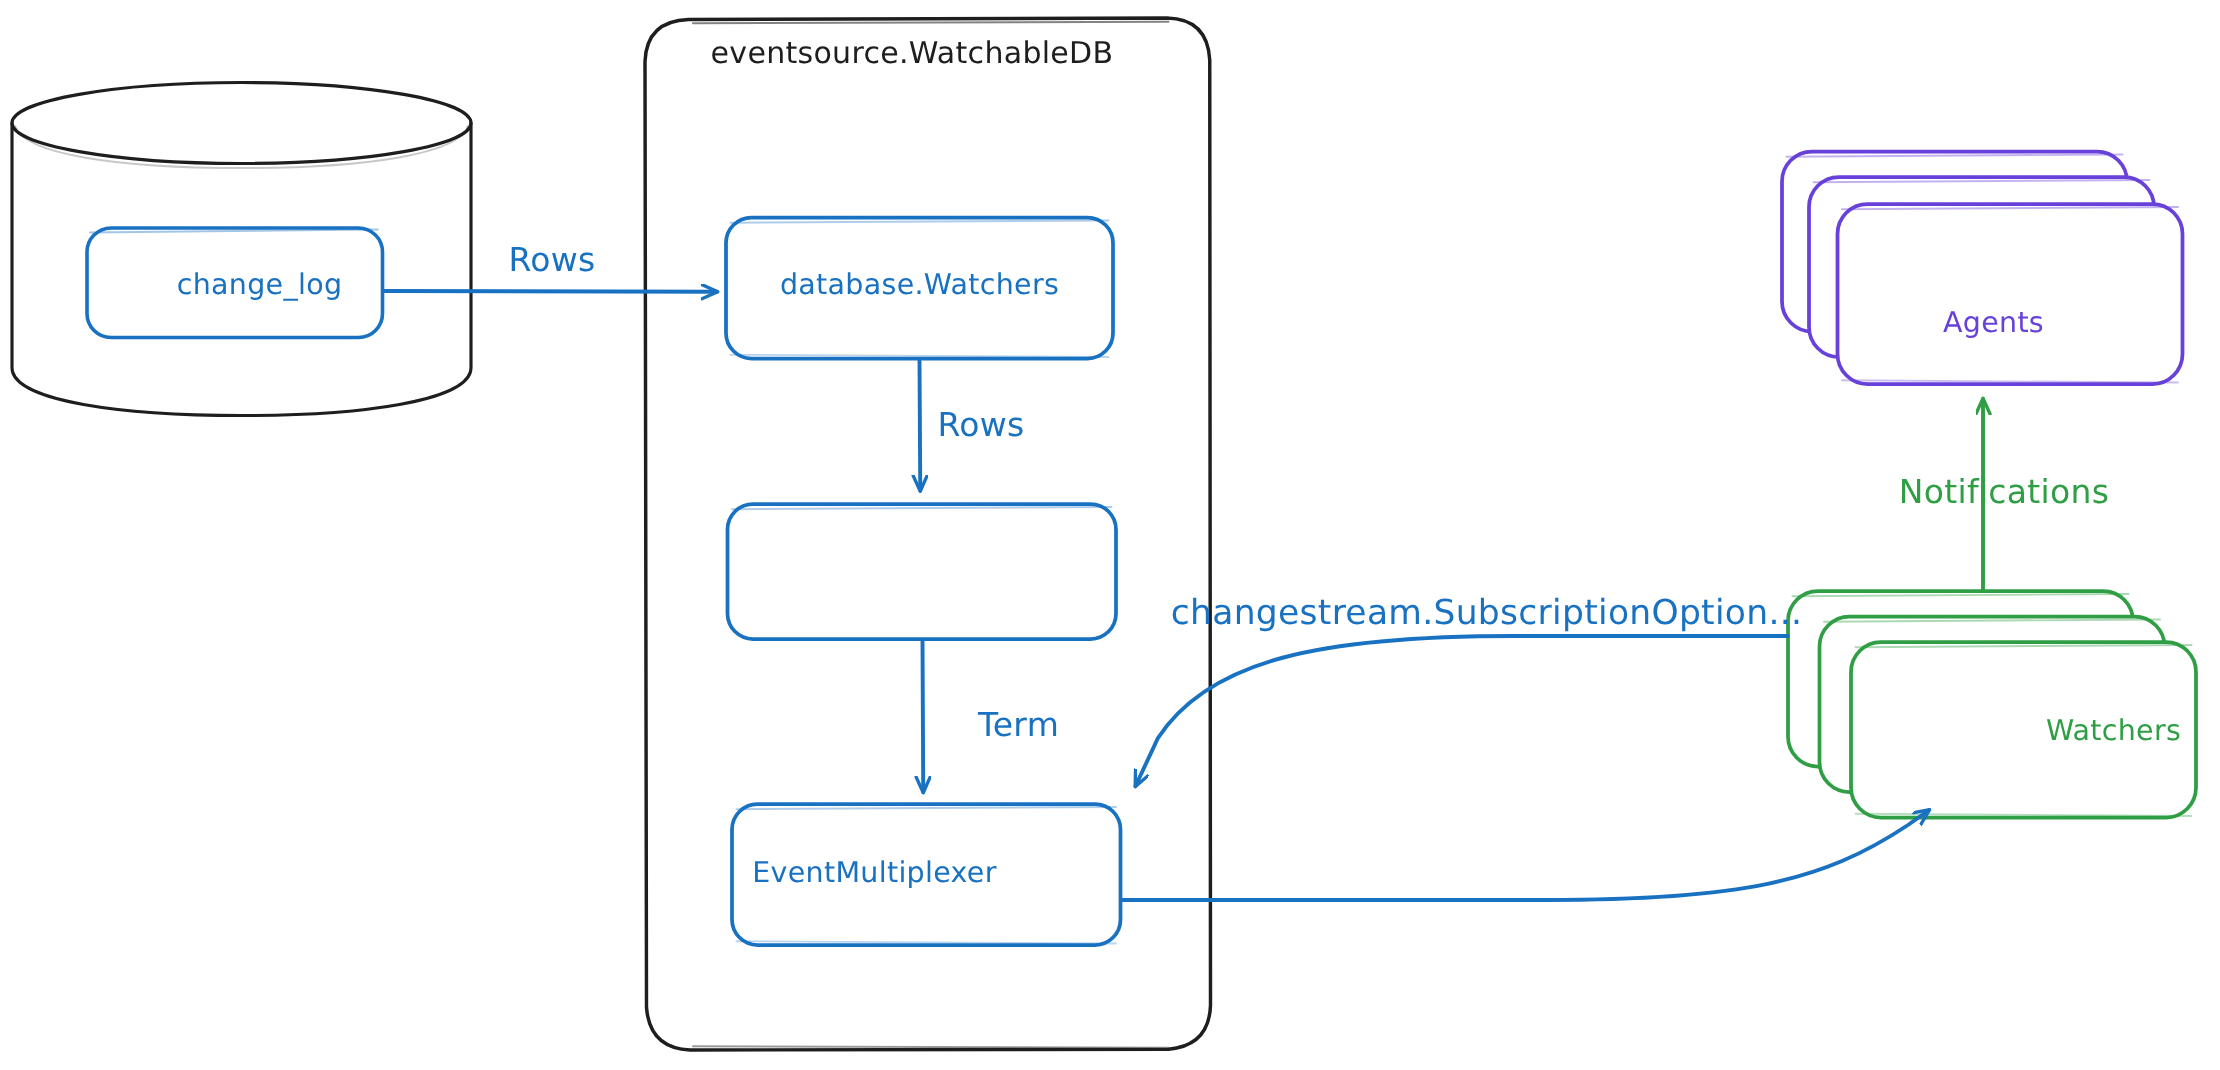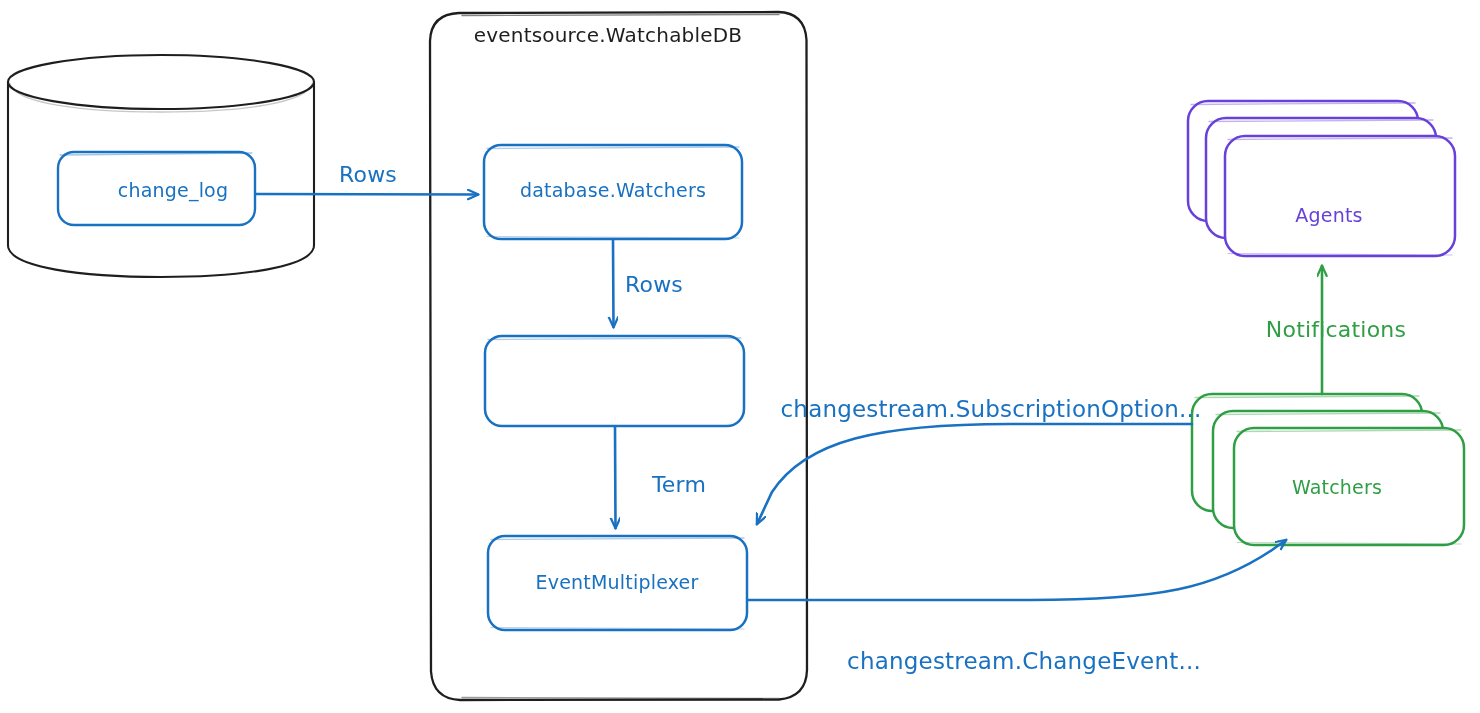--- a/index.html
+++ b/index.html
@@ -112,31 +112,30 @@
     </g>
   </svg>
 
   <div class="lbl black n-title ctr" style="left:608px;top:35px;">eventsource.WatchableDB</div>
 
   <div class="lbl blue n-node ctr" style="left:157px;top:190px;margin-left:16px;">change_log</div>
 
   <div class="lbl blue n-node ctr" style="left:613px;top:190px;">database.Watchers</div>
 
 
-  <div class="lbl blue n-node ctr" style="left:617px;top:582px;">EventMultiplexer</div>
+  <div class="lbl blue n-node ctr" style="left:583px;top:582px;">EventMultiplexer</div>
 
-  <div class="lbl green n-node ctr" style="left:1337px;top:487px;">Watchers</div>
+  <div class="lbl green n-node ctr" style="left:1409px;top:487px;">Watchers</div>
 
   <div class="lbl purple n-node ctr" style="left:1329px;top:195px;margin-top:20px;">Agents</div>
 
   <div class="lbl blue n-edge ctr" style="left:368px;top:174px;">Rows</div>
 
   <div class="lbl blue n-edge ctr" style="left:654px;top:284px;">Rows</div>
 
   <div class="lbl blue n-edge ctr" style="left:679px;top:484px;">Term</div>
 
   <div class="lbl blue n-edge-long ctr" style="left:991px;top:386px;">changestream.SubscriptionOption...</div>
 
-  <div class="lbl blue n-edge-long ctr" style="left:1024px;top:638px;">changestream.ChangeEvent...</div>
 
   <div class="lbl green n-edge ctr" style="left:1336px;top:329px;">Notifications</div>
 
 </div>
 
 </body></html>

